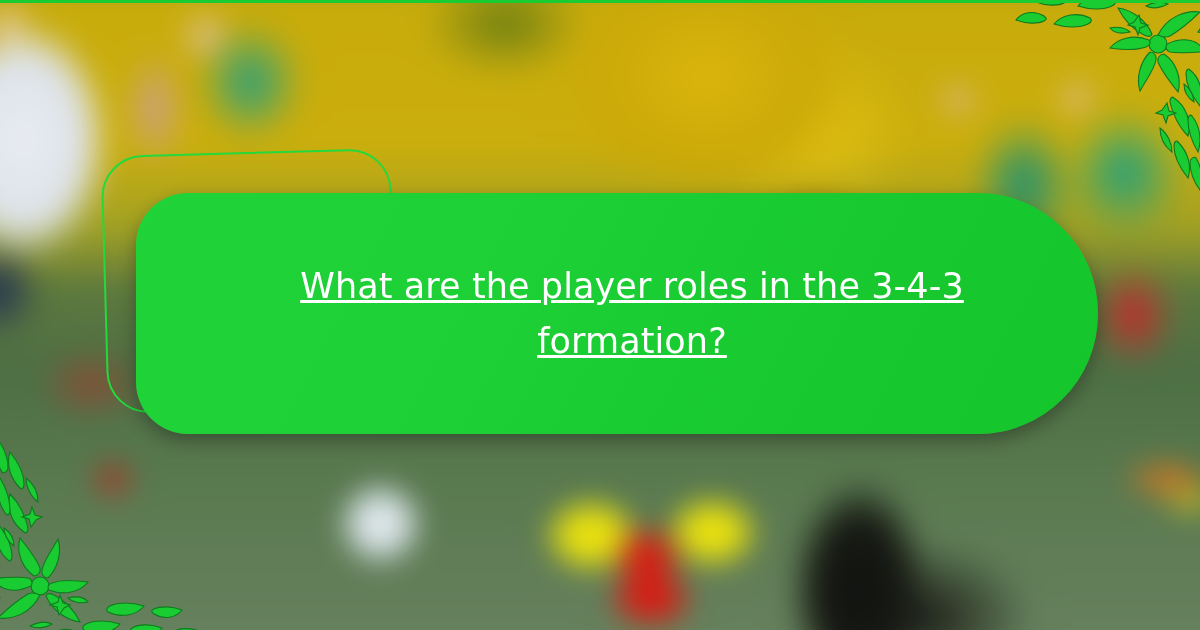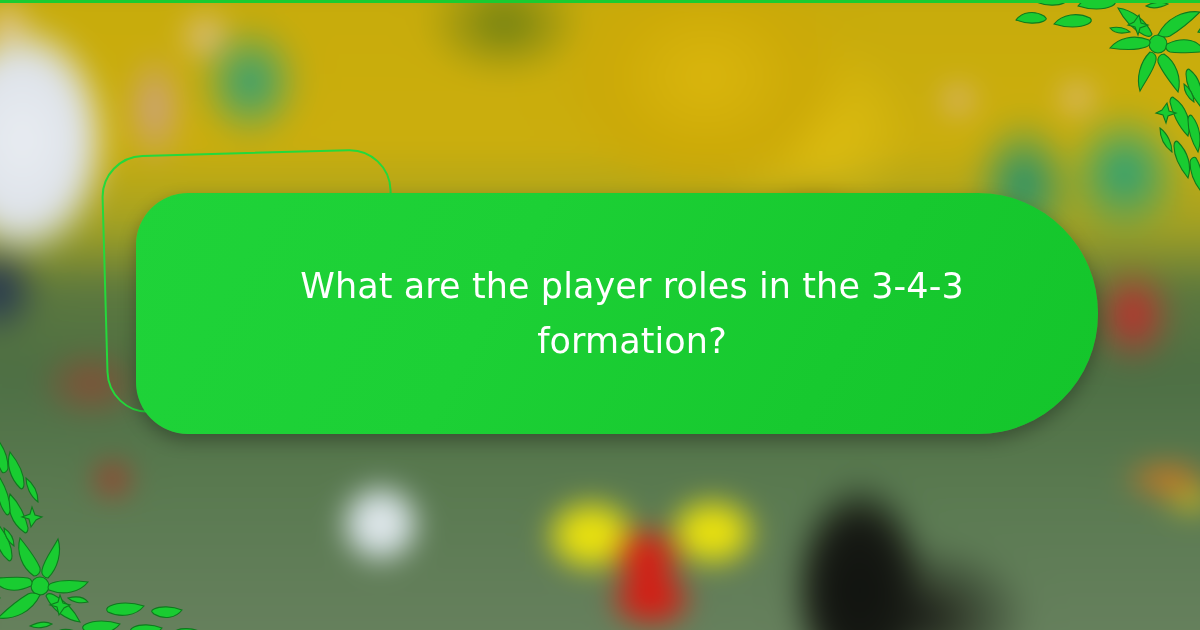--- a/index.html
+++ b/index.html
@@ -126,20 +126,21 @@
   .card-title {
     margin: 0;
     color: #ffffff;
     font-size: 35px;
     font-weight: 400;
     line-height: 1.56;
     text-align: center;
     letter-spacing: 0.1px;
     width: 100%;
     text-rendering: optimizeLegibility;
+    text-decoration: underline;
   }
 </style>
 </head>
 <body>
 
 <div id="stage">
 
   <div class="bg-photo" aria-label="Blurred photo of youth soccer players competing for a ball on a grass pitch"></div>
 
   <div class="top-rule"></div>

